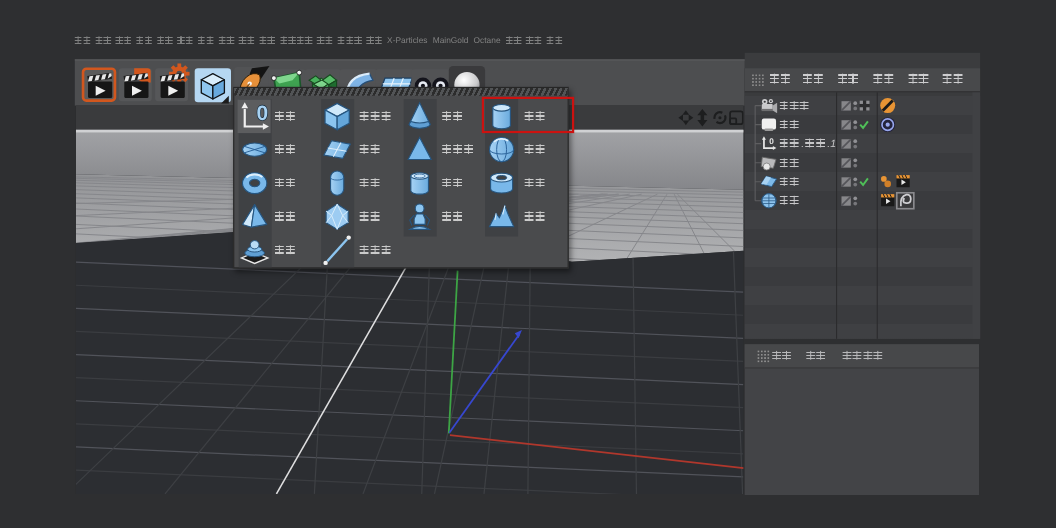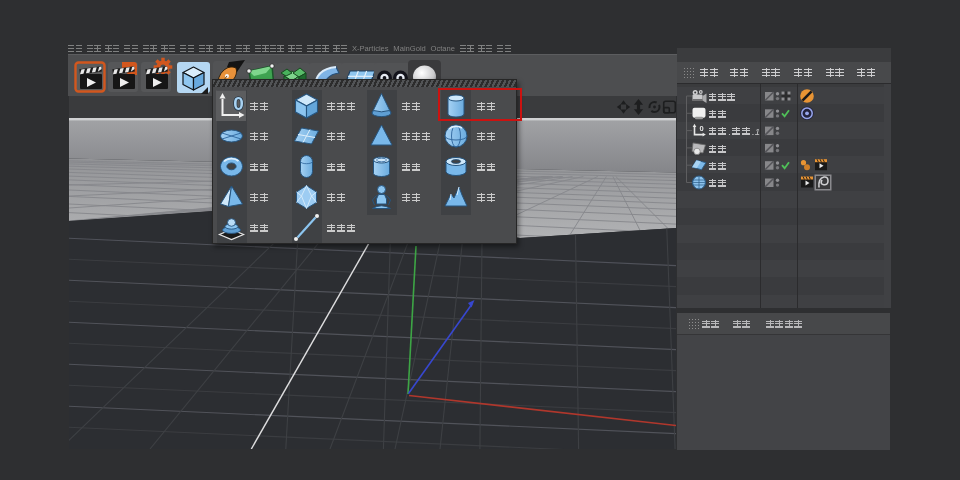--- a/index.html
+++ b/index.html
@@ -6,21 +6,21 @@
 
 .g{display:inline-block;width:.84em;height:.88em;margin-right:.16em;vertical-align:-8%;
 background:
 linear-gradient(90deg,transparent 0 44%,currentColor 44% 58%,transparent 58%),
 linear-gradient(transparent 0 7%,currentColor 7% 19%,transparent 19% 43%,currentColor 43% 56%,transparent 56% 81%,currentColor 81% 94%,transparent 94%);}
 .g:last-child{margin-right:0}
 .mw{display:inline-block;margin-right:.62em;white-space:nowrap}
 </style></head>
 <body>
 
-<div class="abs" id="menubar" style="left:68px;top:44px;width:520px;height:10px;color:#888888;font-size:7.6px;white-space:nowrap;opacity:.92">
+<div class="abs" id="menubar" style="left:68px;top:32px;width:520px;height:10px;color:#888888;font-size:7.6px;white-space:nowrap;opacity:.92">
 <span class="mw"><b class="g"></b><b class="g"></b></span><span class="mw"><b class="g"></b><b class="g"></b></span><span class="mw"><b class="g"></b><b class="g"></b></span><span class="mw"><b class="g"></b><b class="g"></b></span><span class="mw"><b class="g"></b><b class="g"></b></span><span class="mw"><b class="g"></b><b class="g"></b></span><span class="mw"><b class="g"></b><b class="g"></b></span><span class="mw"><b class="g"></b><b class="g"></b></span><span class="mw"><b class="g"></b><b class="g"></b></span><span class="mw"><b class="g"></b><b class="g"></b></span><span class="mw"><b class="g"></b><b class="g"></b><b class="g"></b><b class="g"></b></span><span class="mw"><b class="g"></b><b class="g"></b></span><span class="mw"><b class="g"></b><b class="g"></b><b class="g"></b></span><span class="mw"><b class="g"></b><b class="g"></b></span><span class="mw">X-Particles</span><span class="mw">MainGold</span><span class="mw">Octane</span><span class="mw"><b class="g"></b><b class="g"></b></span><span class="mw"><b class="g"></b><b class="g"></b></span><span class="mw"><b class="g"></b><b class="g"></b></span>
 </div>
 
 <div class="abs" style="left:677px;top:48px;width:214px;height:14px;background:#3b3c3e"></div>
 <div class="abs" style="left:68px;top:54px;width:609px;height:42px;background:#4d4e50;border-top:1px solid #5c5d5f;box-sizing:border-box"></div>
 <div class="abs" id="toolbaricons" style="left:68px;top:54px;width:609px;height:45px">
 <svg width="609" height="45" viewBox="0 0 609 45" xmlns="http://www.w3.org/2000/svg">
 <defs>
 <g id="clap">
 <rect x="3" y="10" width="22" height="15" rx="1" fill="#161616"></rect>

